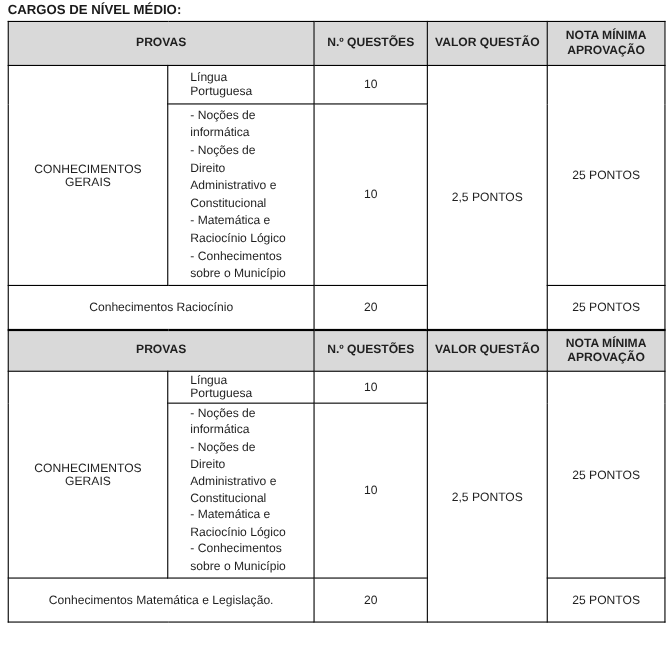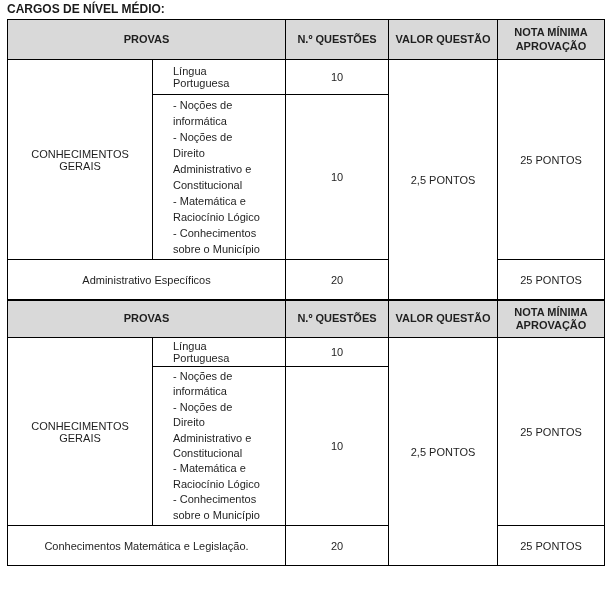--- a/index.html
+++ b/index.html
@@ -97,21 +97,21 @@
 - Noções de Direito
 Administrativo e
 Constitucional
 - Matemática e
 Raciocínio Lógico
 - Conhecimentos
 sobre o Município</td>
         <td class="center">10</td>
       </tr>
       <tr class="row-3">
-        <td class="center" colspan="2">Administrativo Específicos</td>
+        <td class="center" colspan="2">Conhecimentos Raciocínio</td>
         <td class="center">20</td>
         <td class="center">25 PONTOS</td>
       </tr>
     </tbody>
   </table>
 
 
   <table class="score-table t2">
     <colgroup>
       <col style="width:145px">

